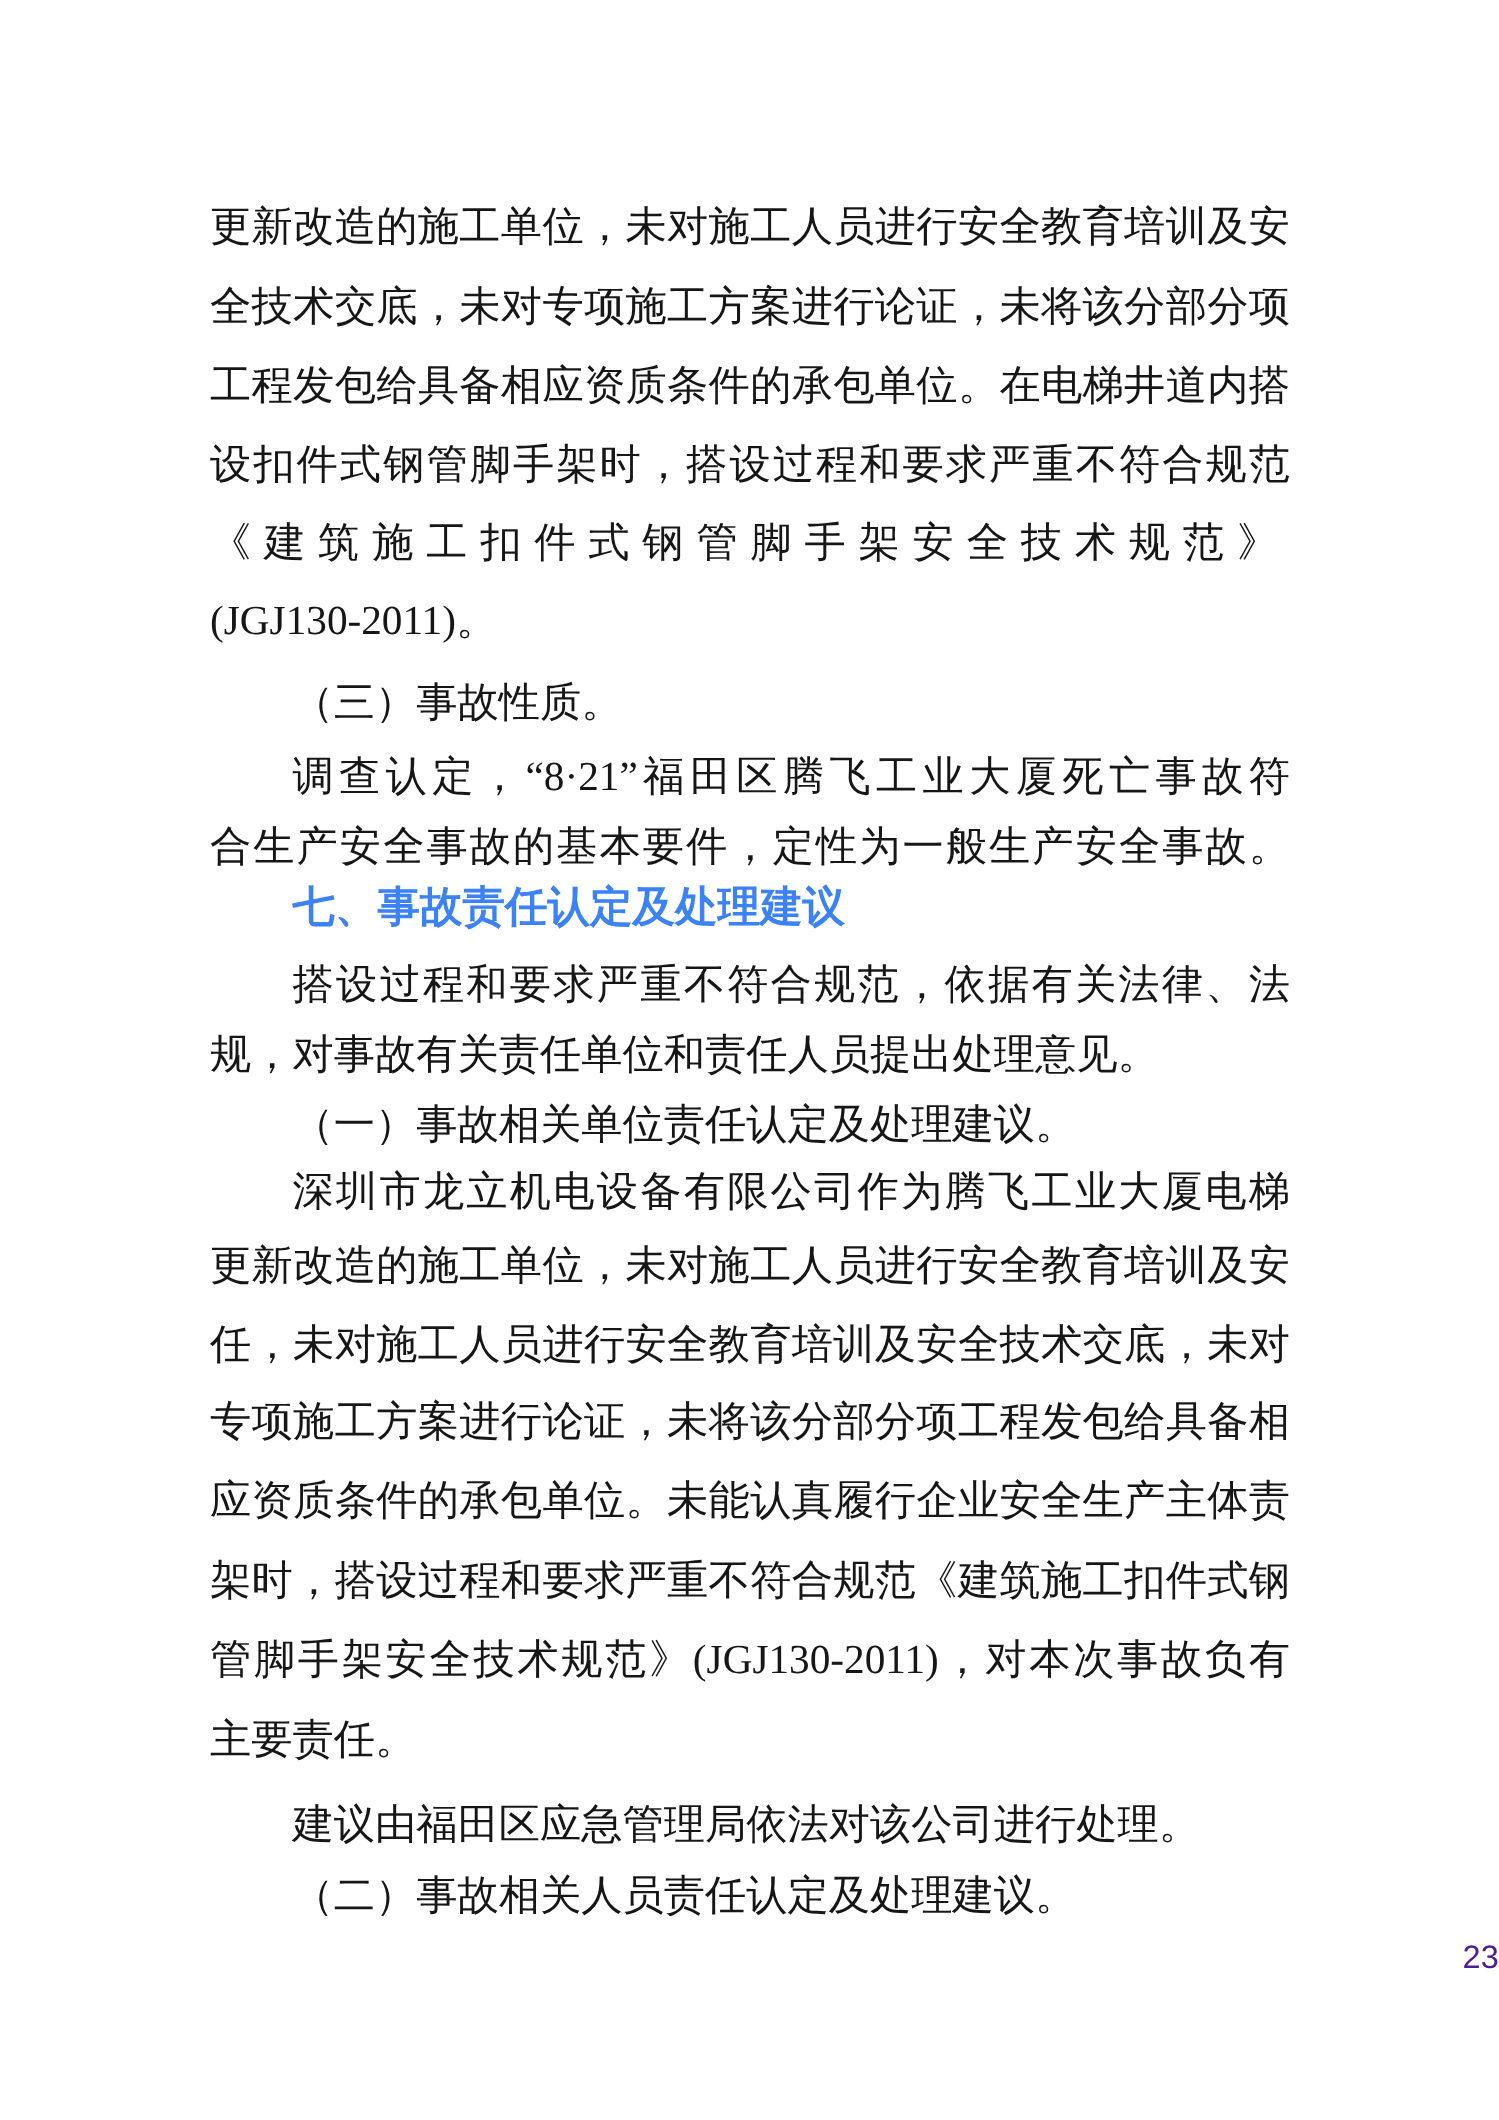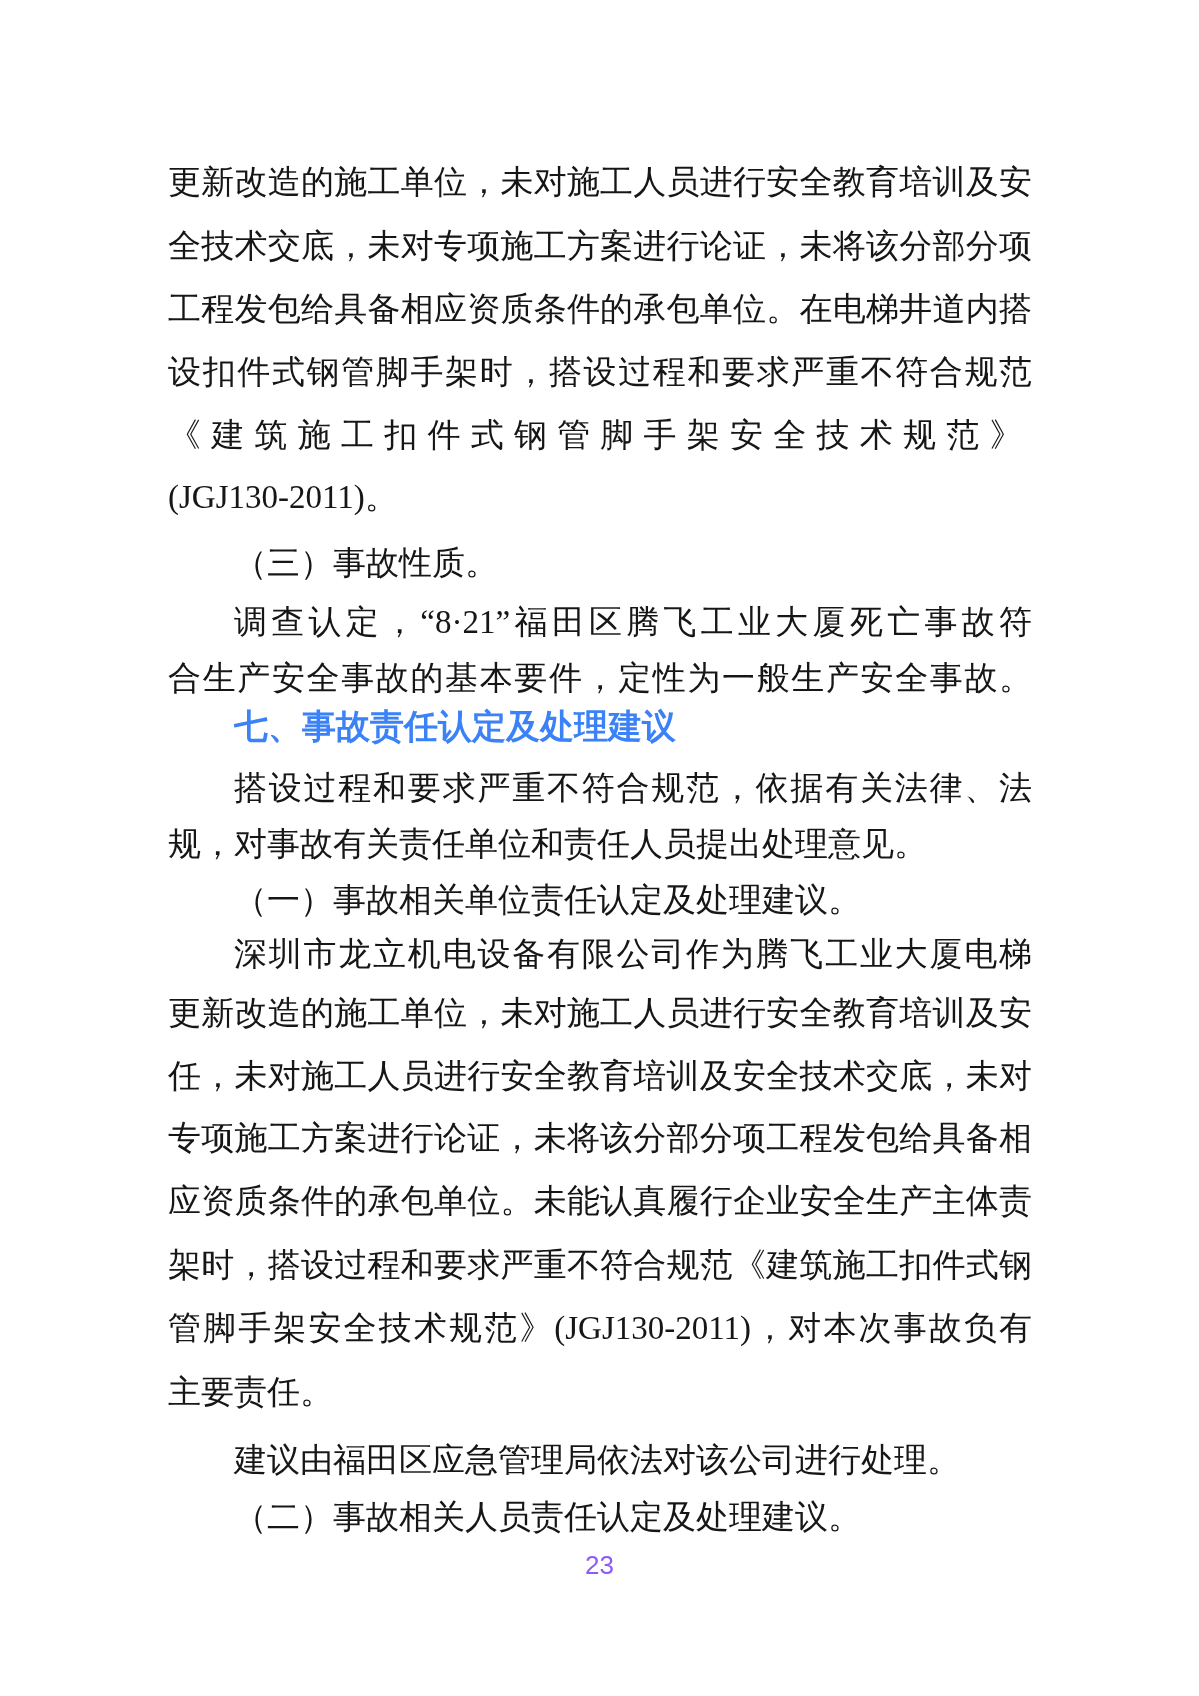--- a/index.html
+++ b/index.html
@@ -31,23 +31,23 @@
   .line.spread{letter-spacing:9.5px;}
   .line.heading{
     font-family:"Liberation Sans","DejaVu Sans",sans-serif;
     font-weight:900;
     color:#3b82f6;
     font-size:34px;
   }
   .pagenum{
     position:absolute;
     left:0;top:1550px;width:1199px;
-    text-align:center;
+    text-align:right;
     font-size:26px;
-    color:#8b5cf6;
+    color:#4c1d95;
     font-family:"Liberation Sans","DejaVu Sans",sans-serif;
   }
 </style>
 </head>
 <body>
 
 <div class="page">
   <div class="textblock">
     <div class="line justify" style="top:162px">更新改造的施工单位，未对施工人员进行安全教育培训及安</div>
     <div class="line justify" style="top:289px">工程发包给具备相应资质条件的承包单位。在电梯井道内搭</div>

